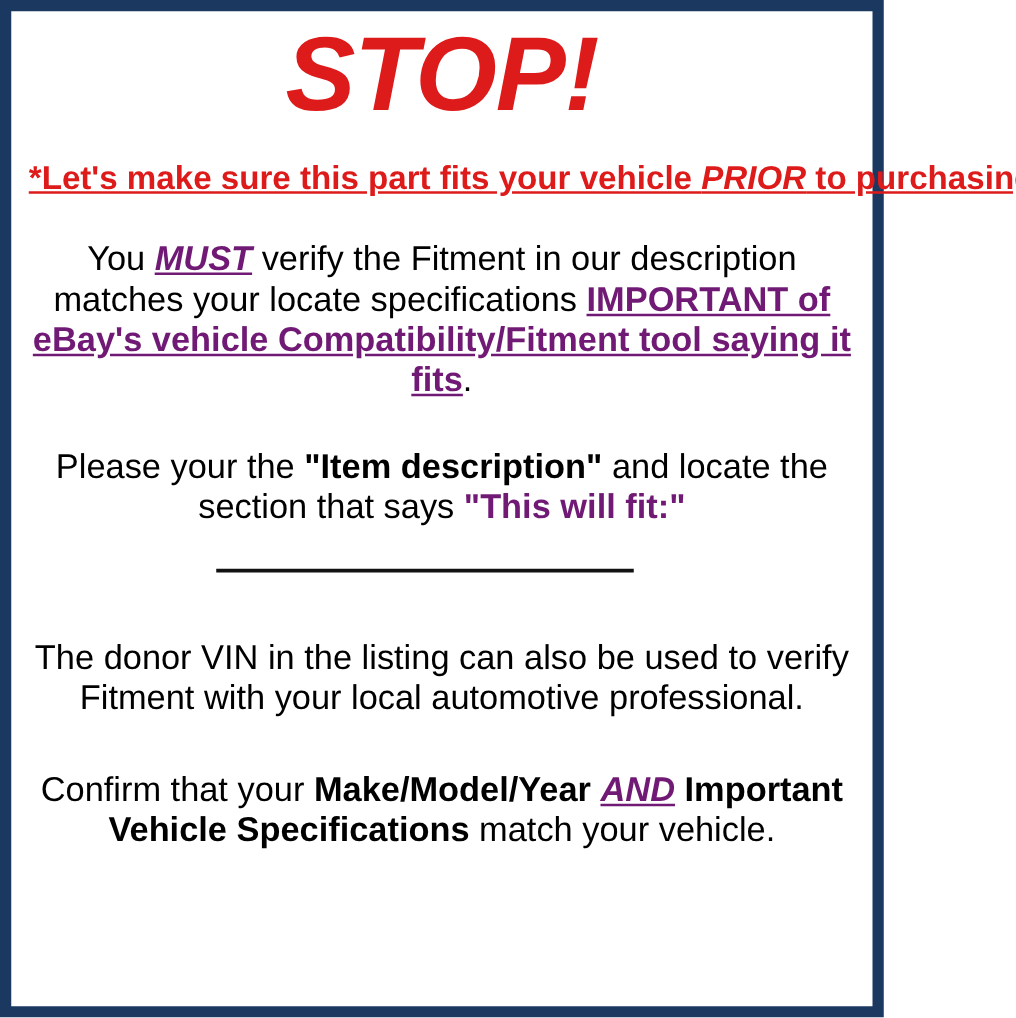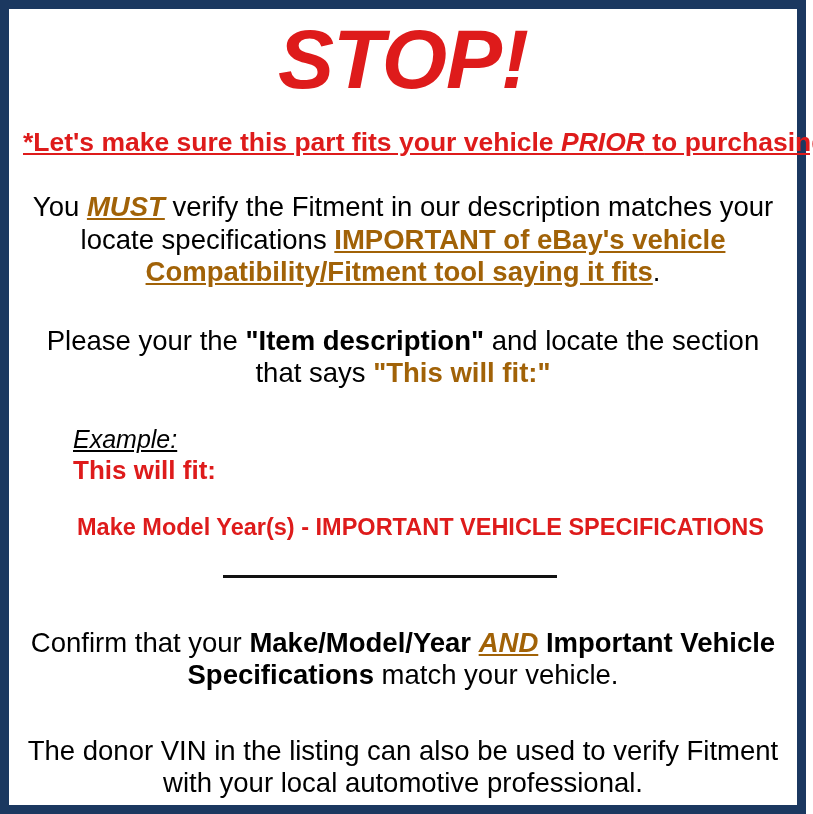--- a/index.html
+++ b/index.html
@@ -8,29 +8,29 @@
   }
   body {
     width: 813px;
     height: 814px;
     background: #ffffff;
     font-family: "Liberation Sans", sans-serif;
     overflow: hidden;
   }
   .notice-frame {
     box-sizing: border-box;
-    width: 806px;
+    width: 707px;
     height: 814px;
     border: 9px solid #1b3860;
     background: #ffffff;
     padding: 0 14px;
     display: block;
     position: relative;
   }
-  .red { color: #a16207; }
+  .red { color: #701a75; }
   .b { font-weight: bold; }
   .i { font-style: italic; }
   .u { text-decoration: underline; }
 
   .headline {
     text-align: center;
     font-weight: bold;
     font-style: italic;
     color: #de1b1b;
     font-size: 84px;
@@ -113,27 +113,22 @@
 <div class="notice-frame">
 
   <div class="headline">STOP!</div>
 
   <div class="subhead"><span>*Let's make sure this part fits your vehicle </span><span class="i">PRIOR</span><span> to purchasing*</span></div>
 
   <div class="para para-1"><span>You </span><span class="red b i u">MUST</span><span> verify the Fitment in our description matches your locate specifications </span><span class="red b u">IMPORTANT of eBay's vehicle Compatibility/Fitment tool saying it fits</span><span>.</span></div>
 
   <div class="para para-2"><span>Please your the </span><span class="b">"Item description"</span><span> and locate the section that says </span><span class="red b">"This will fit:"</span></div>
 
-  <div class="example-block">
-    <div class="example-label">Example:</div>
-    <div class="example-fit">This will fit:</div>
-    <div class="example-spec">Make Model Year(s) - IMPORTANT VEHICLE SPECIFICATIONS</div>
-  </div>
 
   <div class="divider-wrap">
     <span class="divider"></span>
   </div>
 
+  <div class="para para-vin">The donor VIN in the listing can also be used to verify Fitment with your local automotive professional.</div>
+
   <div class="para para-confirm"><span>Confirm that your </span><span class="b">Make/Model/Year</span><span> </span><span class="red b i u">AND</span><span> </span><span class="b">Important Vehicle Specifications</span><span> match your vehicle.</span></div>
-
-  <div class="para para-vin">The donor VIN in the listing can also be used to verify Fitment with your local automotive professional.</div>
 
 </div>
 
 </body></html>

